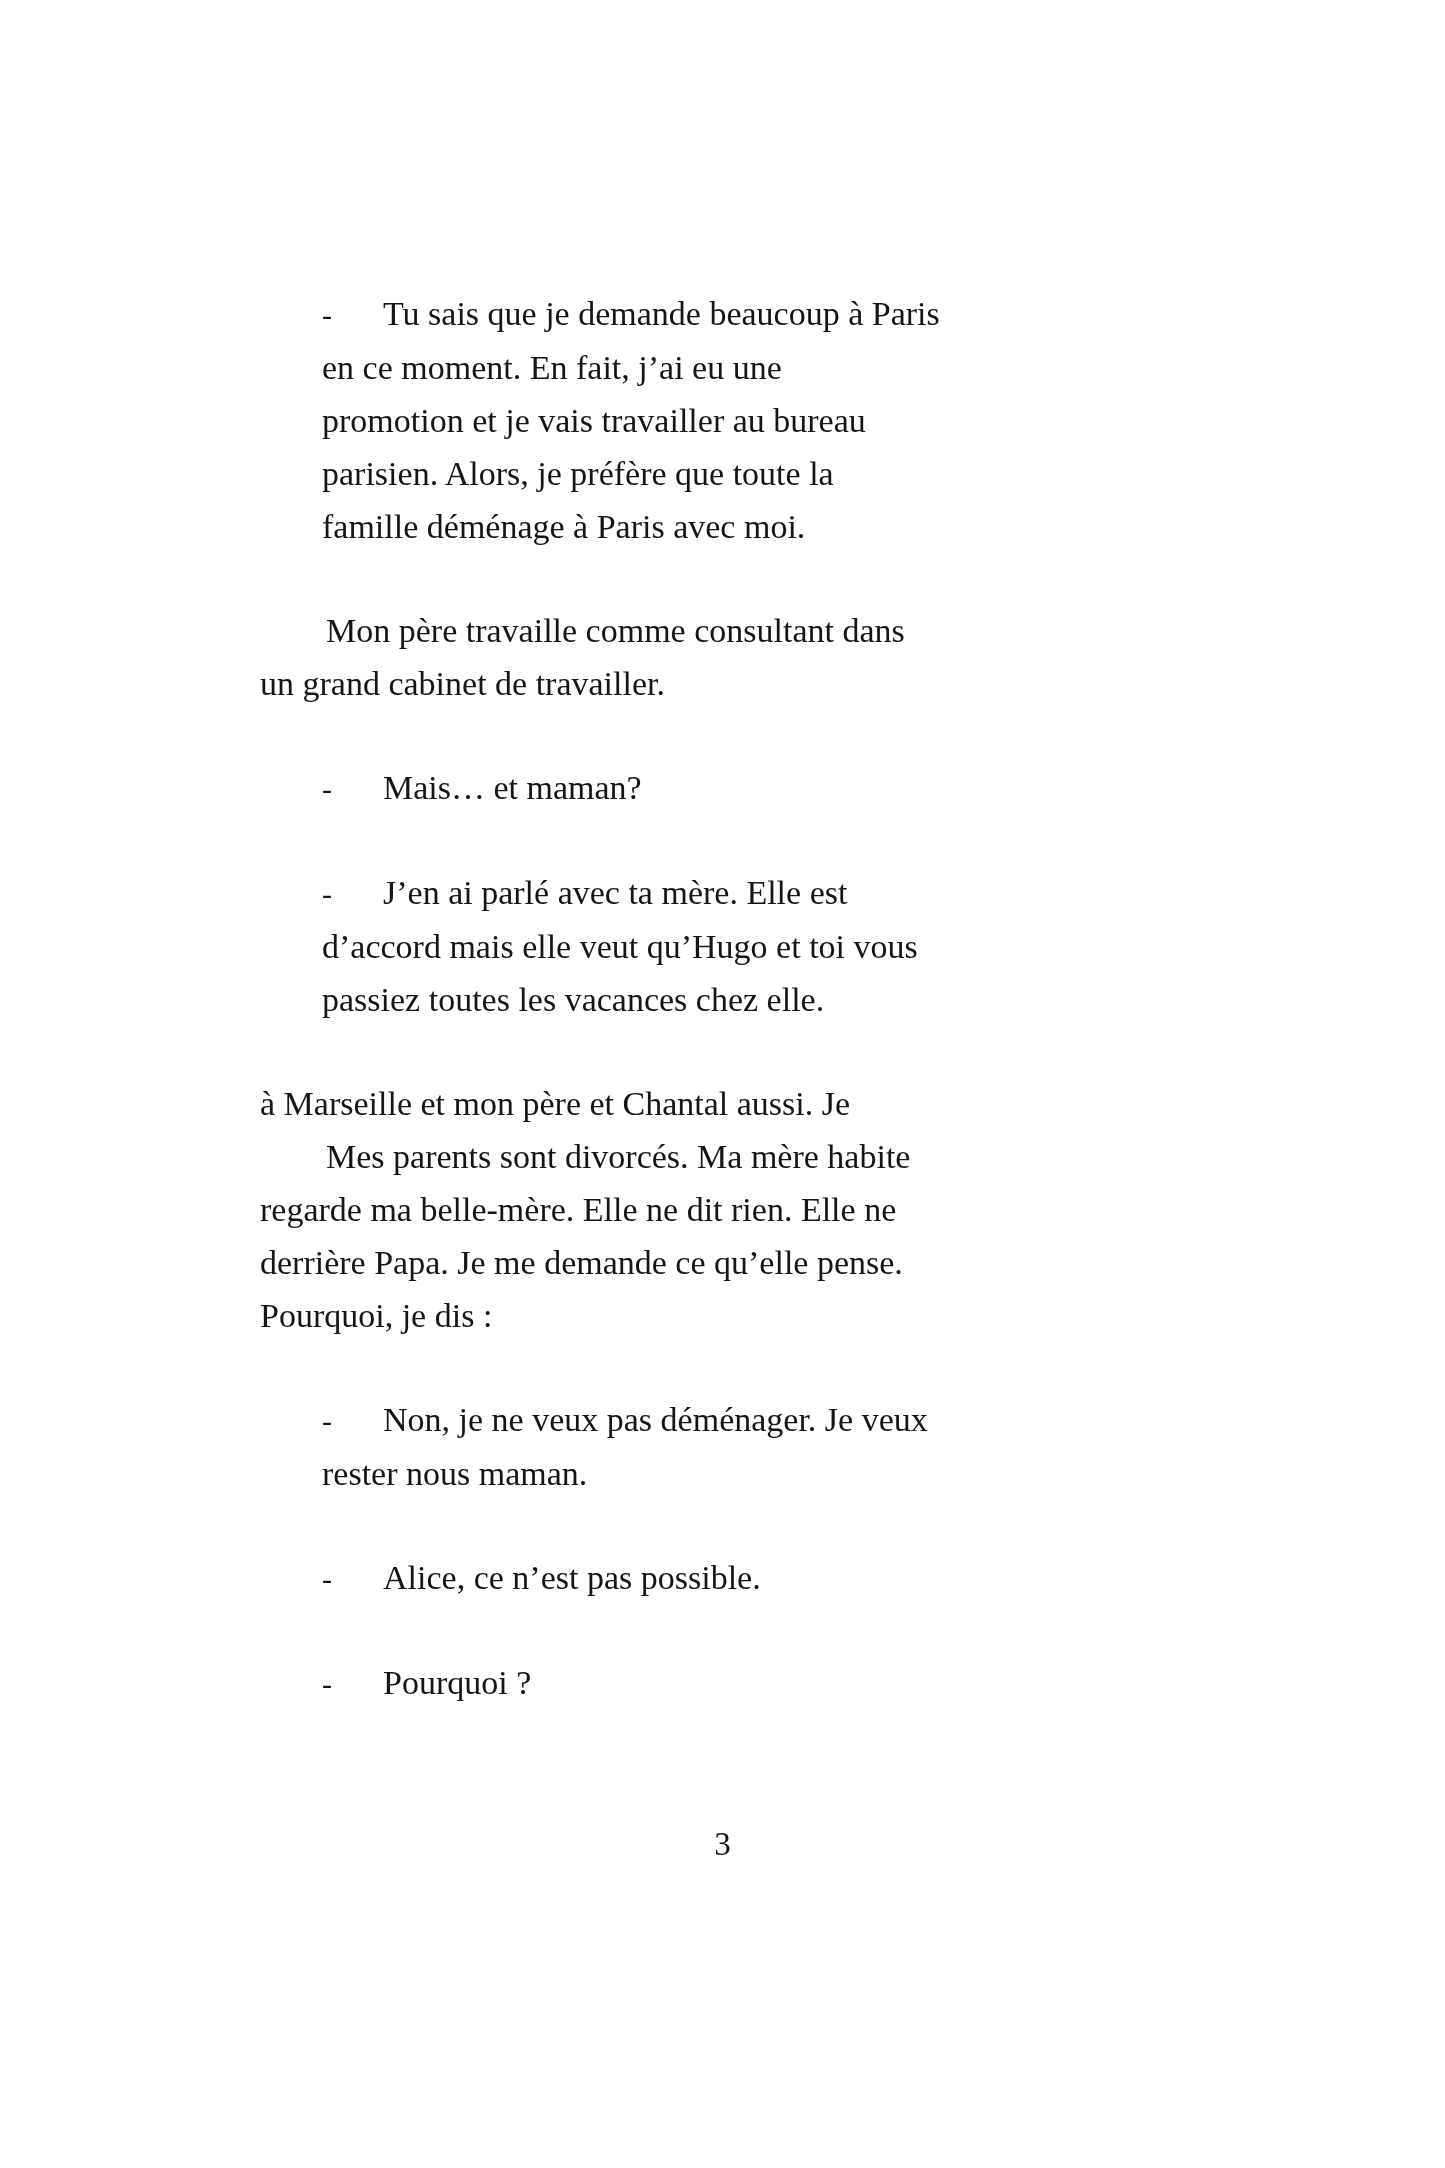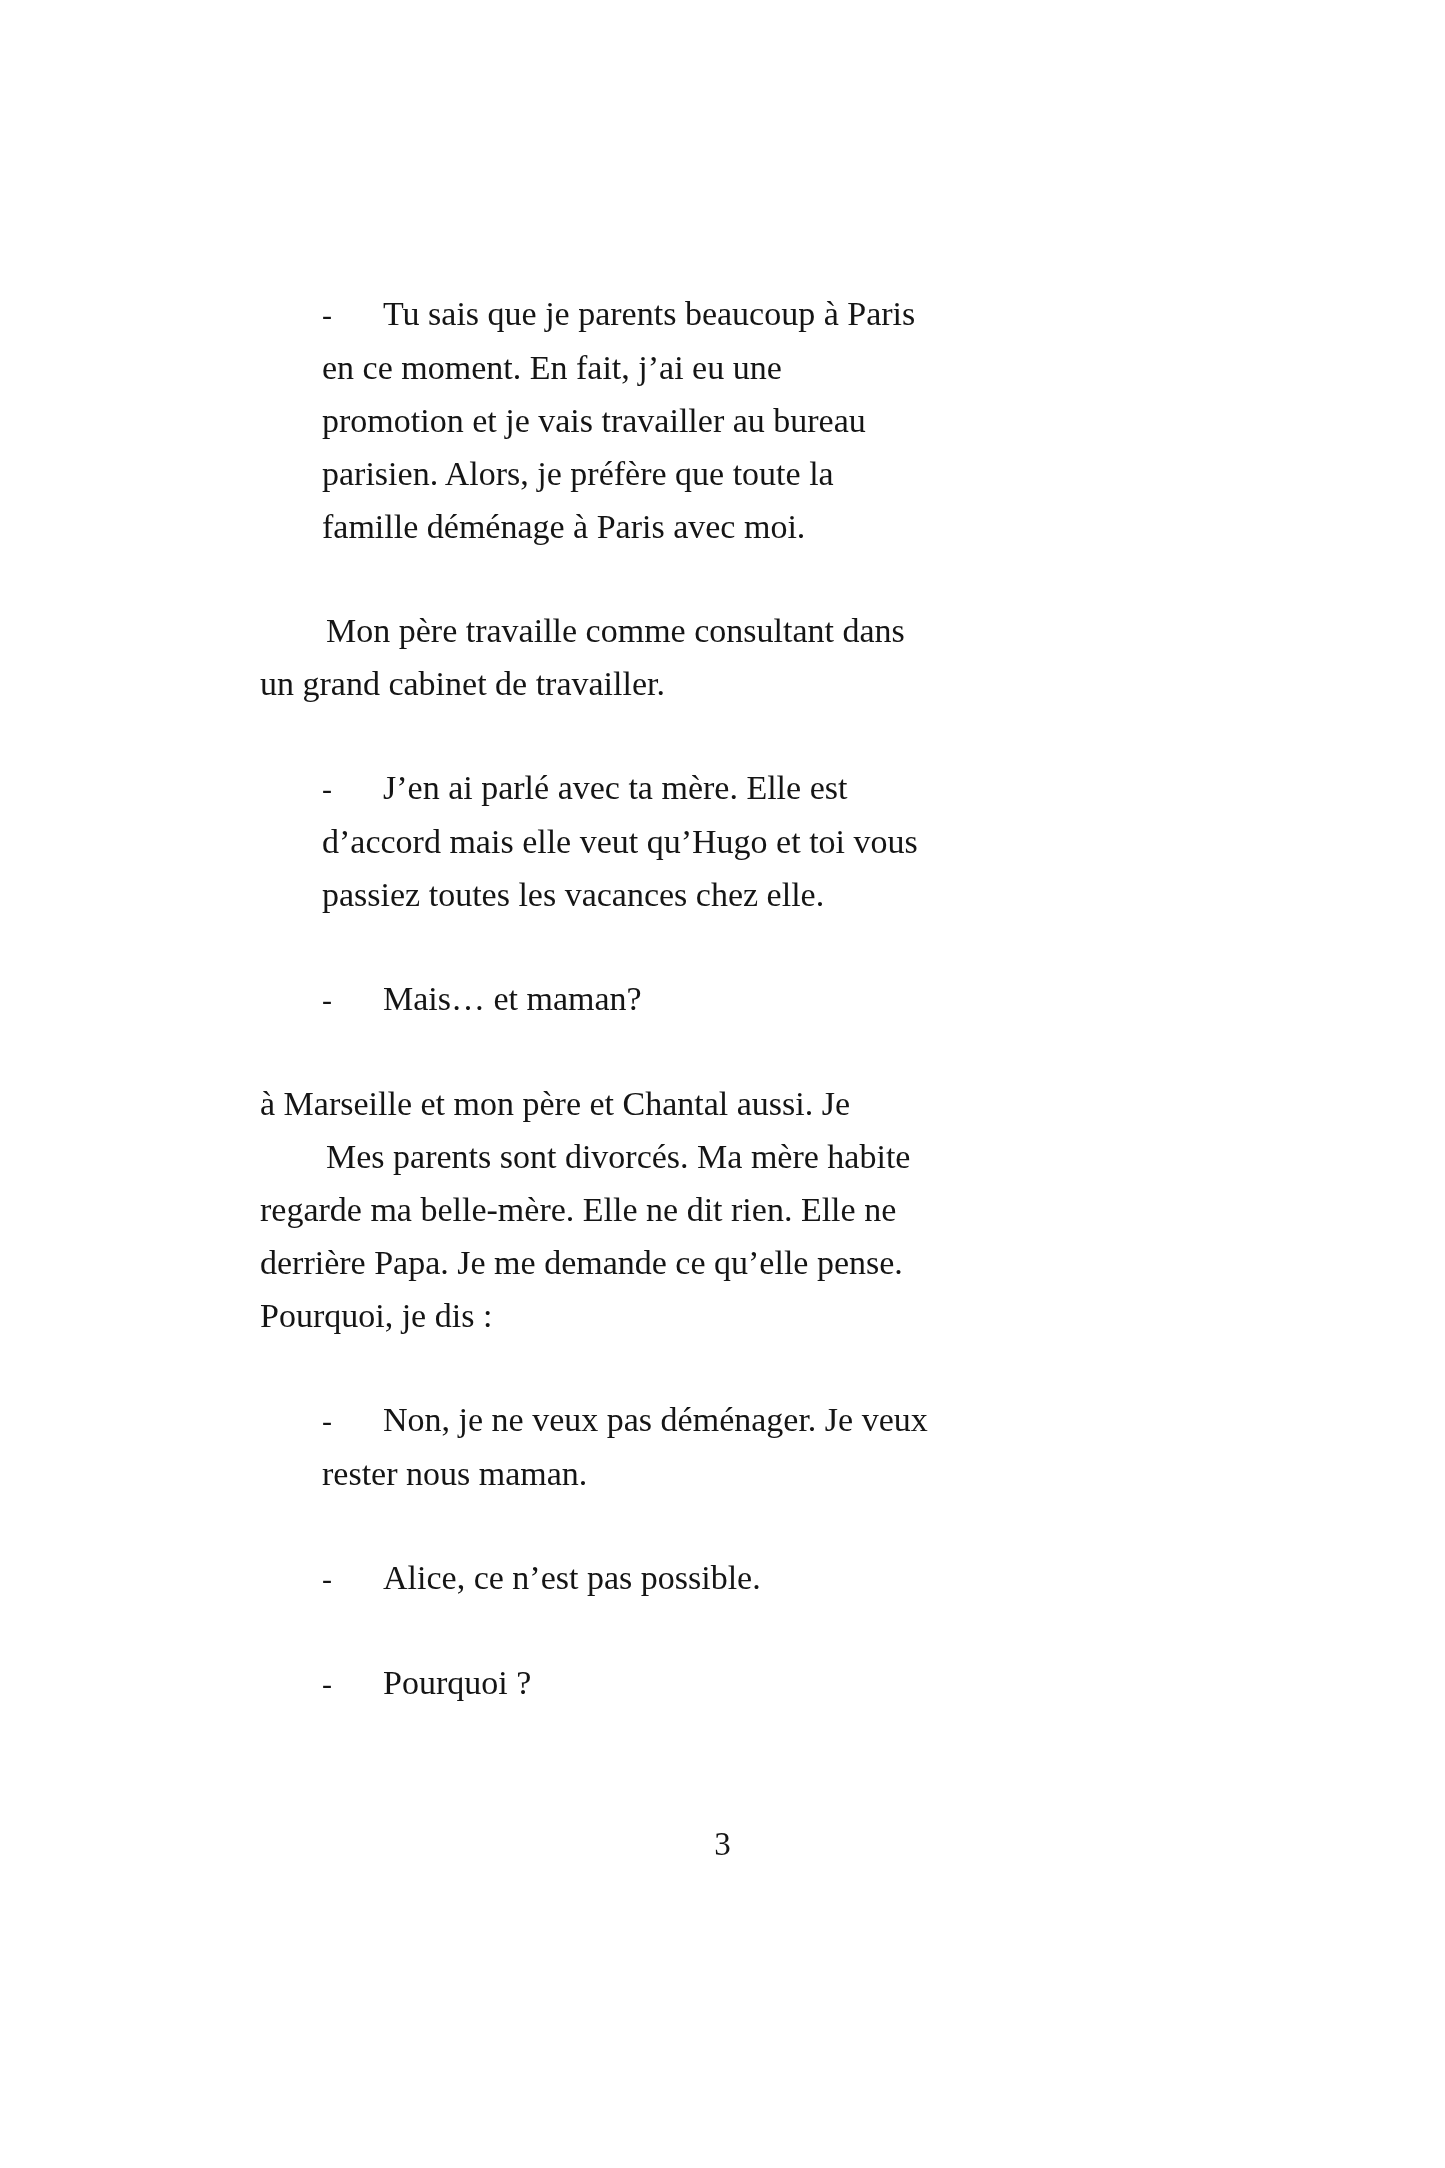--- a/index.html
+++ b/index.html
@@ -53,40 +53,40 @@
     line-height: 53px;
   }
 </style>
 </head>
 <body>
 
 <div class="page">
   <div class="text-block">
 
     <div class="para dialogue">
-      <div class="line first"><span class="dash">-</span><span>Tu sais que je parents beaucoup à Paris</span></div>
+      <div class="line first"><span class="dash">-</span><span>Tu sais que je demande beaucoup à Paris</span></div>
       <div class="line"><span>en ce moment. En fait, j’ai eu une</span></div>
       <div class="line"><span>promotion et je vais travailler au bureau</span></div>
       <div class="line"><span>parisien. Alors, je préfère que toute la</span></div>
       <div class="line"><span>famille déménage à Paris avec moi.</span></div>
     </div>
 
     <div class="para narration">
       <div class="line first"><span>Mon père travaille comme consultant dans</span></div>
       <div class="line"><span>un grand cabinet de travailler.</span></div>
     </div>
 
     <div class="para dialogue">
+      <div class="line first"><span class="dash">-</span><span>Mais… et maman?</span></div>
+    </div>
+
+    <div class="para dialogue">
       <div class="line first"><span class="dash">-</span><span>J’en ai parlé avec ta mère. Elle est</span></div>
       <div class="line"><span>d’accord mais elle veut qu’Hugo et toi vous</span></div>
       <div class="line"><span>passiez toutes les vacances chez elle.</span></div>
-    </div>
-
-    <div class="para dialogue">
-      <div class="line first"><span class="dash">-</span><span>Mais… et maman?</span></div>
     </div>
 
     <div class="para narration">
       <div class="line"><span>à Marseille et mon père et Chantal aussi. Je</span></div>
       <div class="line first"><span>Mes parents sont divorcés. Ma mère habite</span></div>
       <div class="line"><span>regarde ma belle-mère. Elle ne dit rien. Elle ne</span></div>
       <div class="line"><span>derrière Papa. Je me demande ce qu’elle pense.</span></div>
       <div class="line"><span>Pourquoi, je dis :</span></div>
     </div>
 

